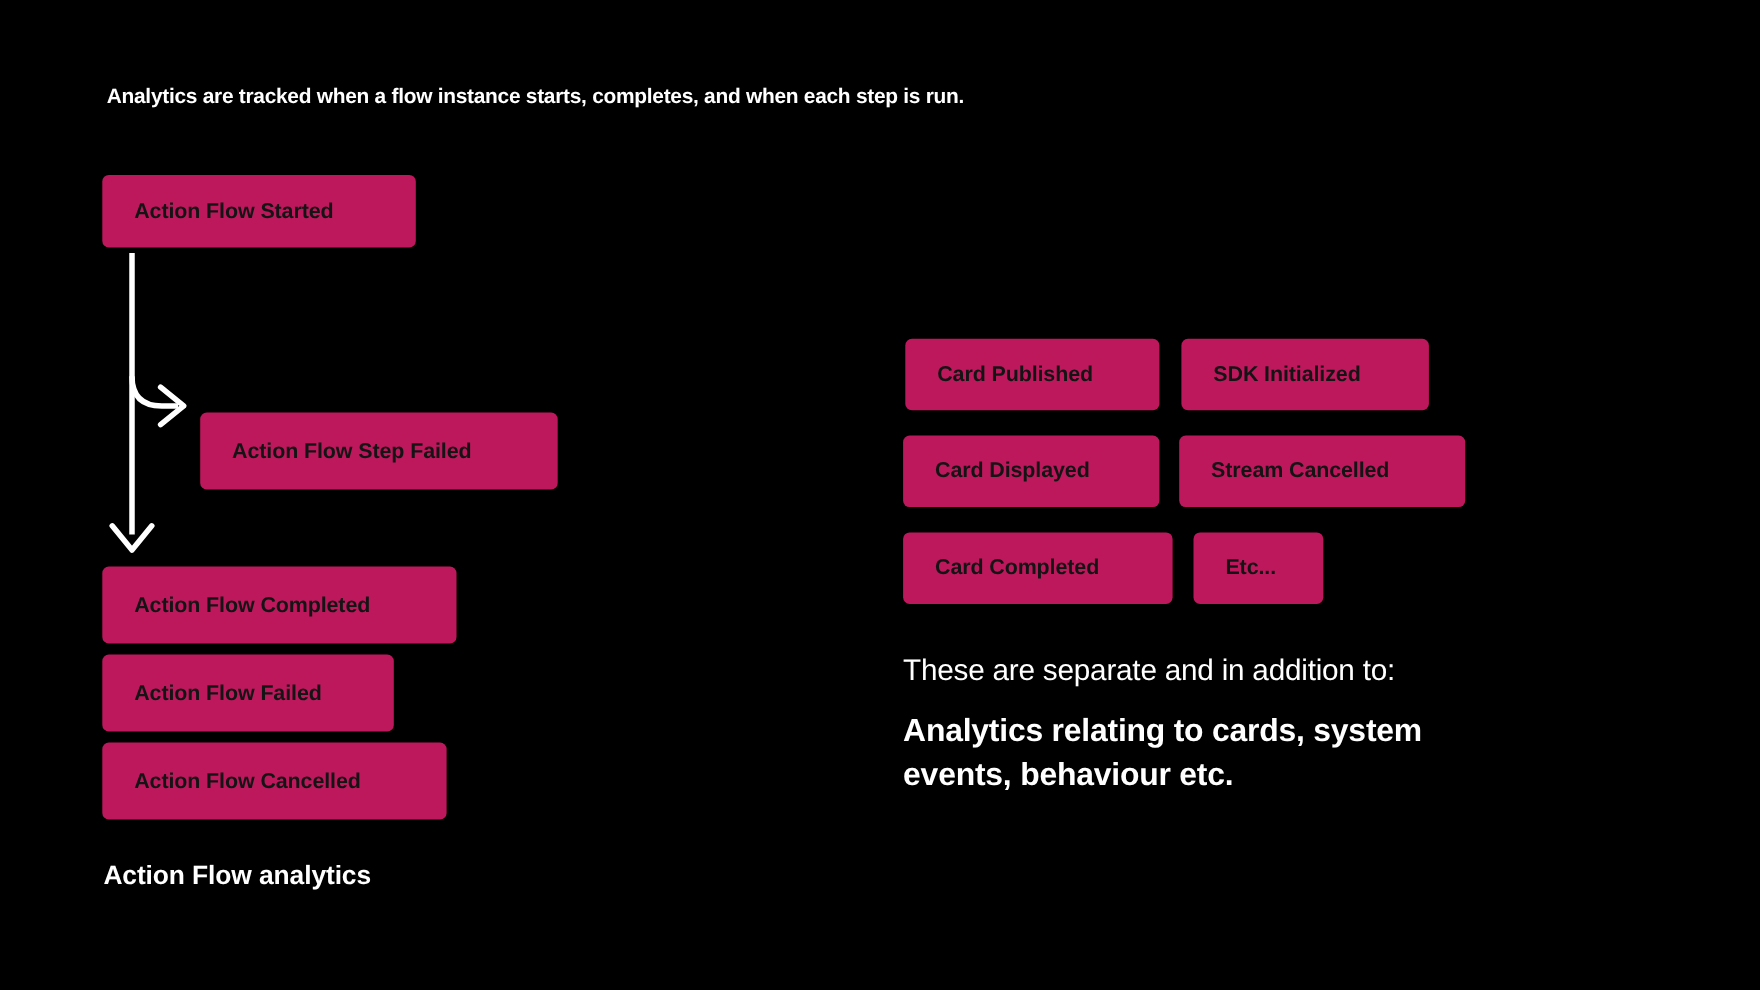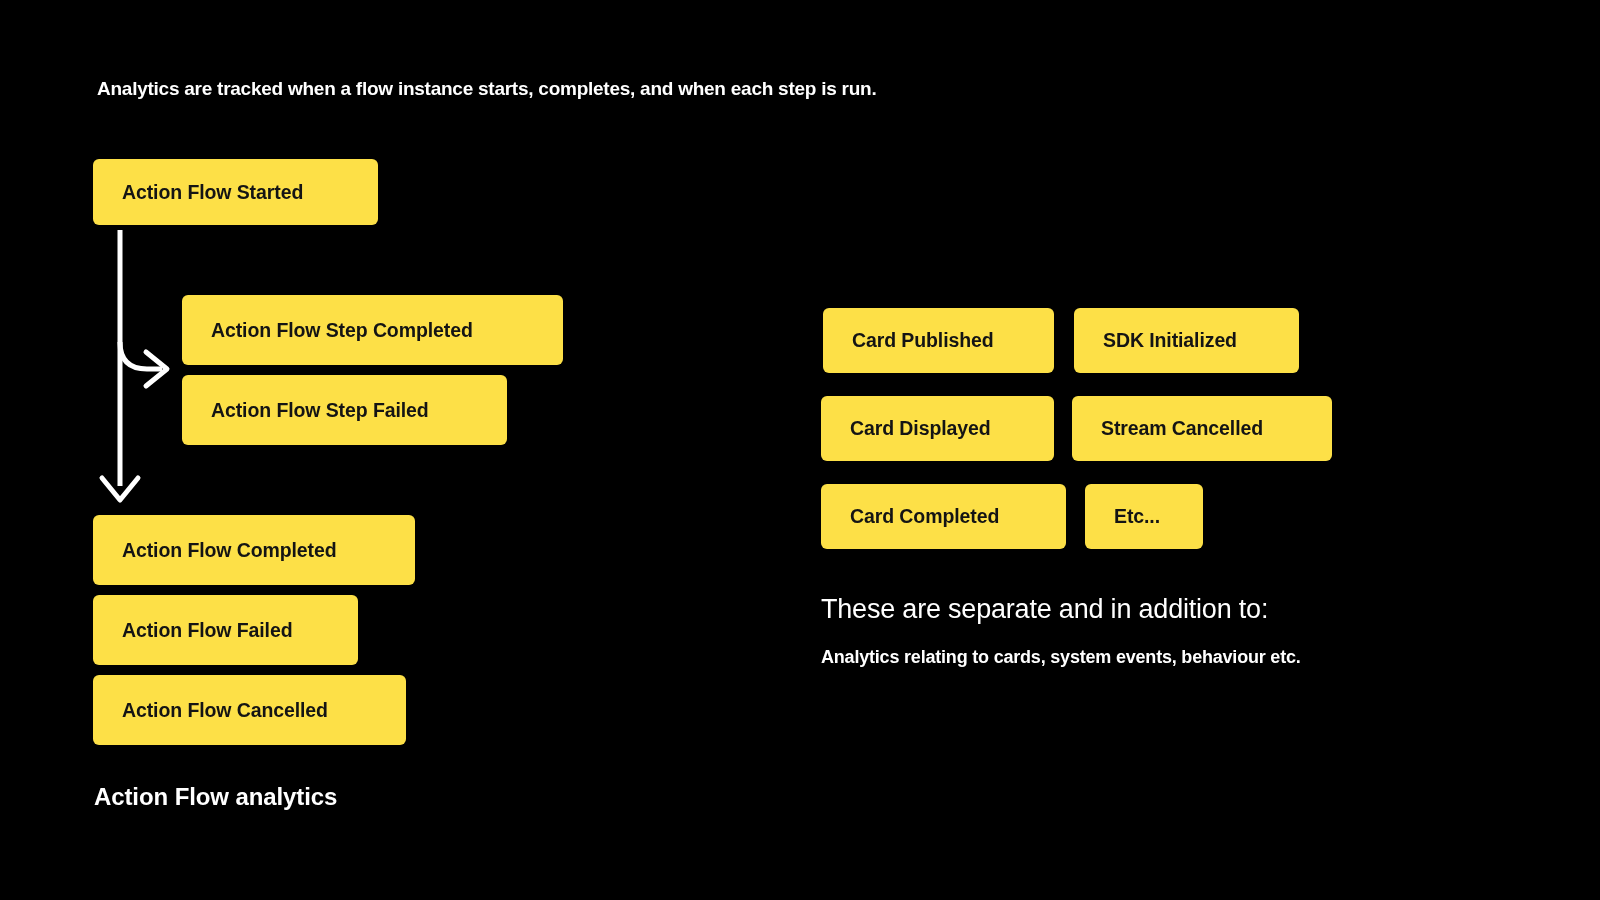--- a/index.html
+++ b/index.html
@@ -36,21 +36,21 @@
     font-size: 19px;
     font-weight: bold;
     letter-spacing: -0.25px;
     line-height: 1.2;
     white-space: nowrap;
   }
 
   
   .node {
     position: absolute;
-    background: #fde047;
+    background: #be185d;
     border-radius: 6px;
     box-sizing: border-box;
     display: flex;
     align-items: center;
     padding-left: 29px;
     color: #141414;
     font-size: 19.5px;
     font-weight: bold;
     letter-spacing: -0.1px;
     white-space: nowrap;
@@ -71,21 +71,21 @@
     position: absolute;
     color: #ffffff;
     white-space: nowrap;
   }
   .prose-regular {
     font-size: 27px;
     font-weight: normal;
     letter-spacing: -0.2px;
   }
   .prose-bold {
-    font-size: 18px;
+    font-size: 29px;
     font-weight: bold;
     letter-spacing: -0.2px;
     line-height: 1.38;
     white-space: normal;
     width: 560px;
   }
 
   
   .caption {
     position: absolute;
@@ -113,21 +113,20 @@
     </g>
 
     <g>
       <path d="M120,342 Q120,369 147,369 L162,369" stroke="#ffffff" stroke-width="5" fill="none" stroke-linecap="butt" stroke-linejoin="round"></path>
       <path d="M146,352 L167,369 L146,386" stroke="#ffffff" stroke-width="5" fill="none" stroke-linecap="round" stroke-linejoin="round"></path>
     </g>
   </svg>
 
   <div class="node" style="left:93px; top:159px; width:285px; height:66px;">Action Flow Started</div>
 
-  <div class="node" style="left:182px; top:295px; width:381px; height:70px;">Action Flow Step Completed</div>
 
   <div class="node" style="left:182px; top:375px; width:325px; height:70px;text-align:right;">Action Flow Step Failed</div>
 
   <div class="node" style="left:93px; top:515px; width:322px; height:70px;">Action Flow Completed</div>
 
   <div class="node" style="left:93px; top:595px; width:265px; height:70px;">Action Flow Failed</div>
 
   <div class="node" style="left:93px; top:675px; width:313px; height:70px;">Action Flow Cancelled</div>
 
   <div class="caption">Action Flow analytics</div>

